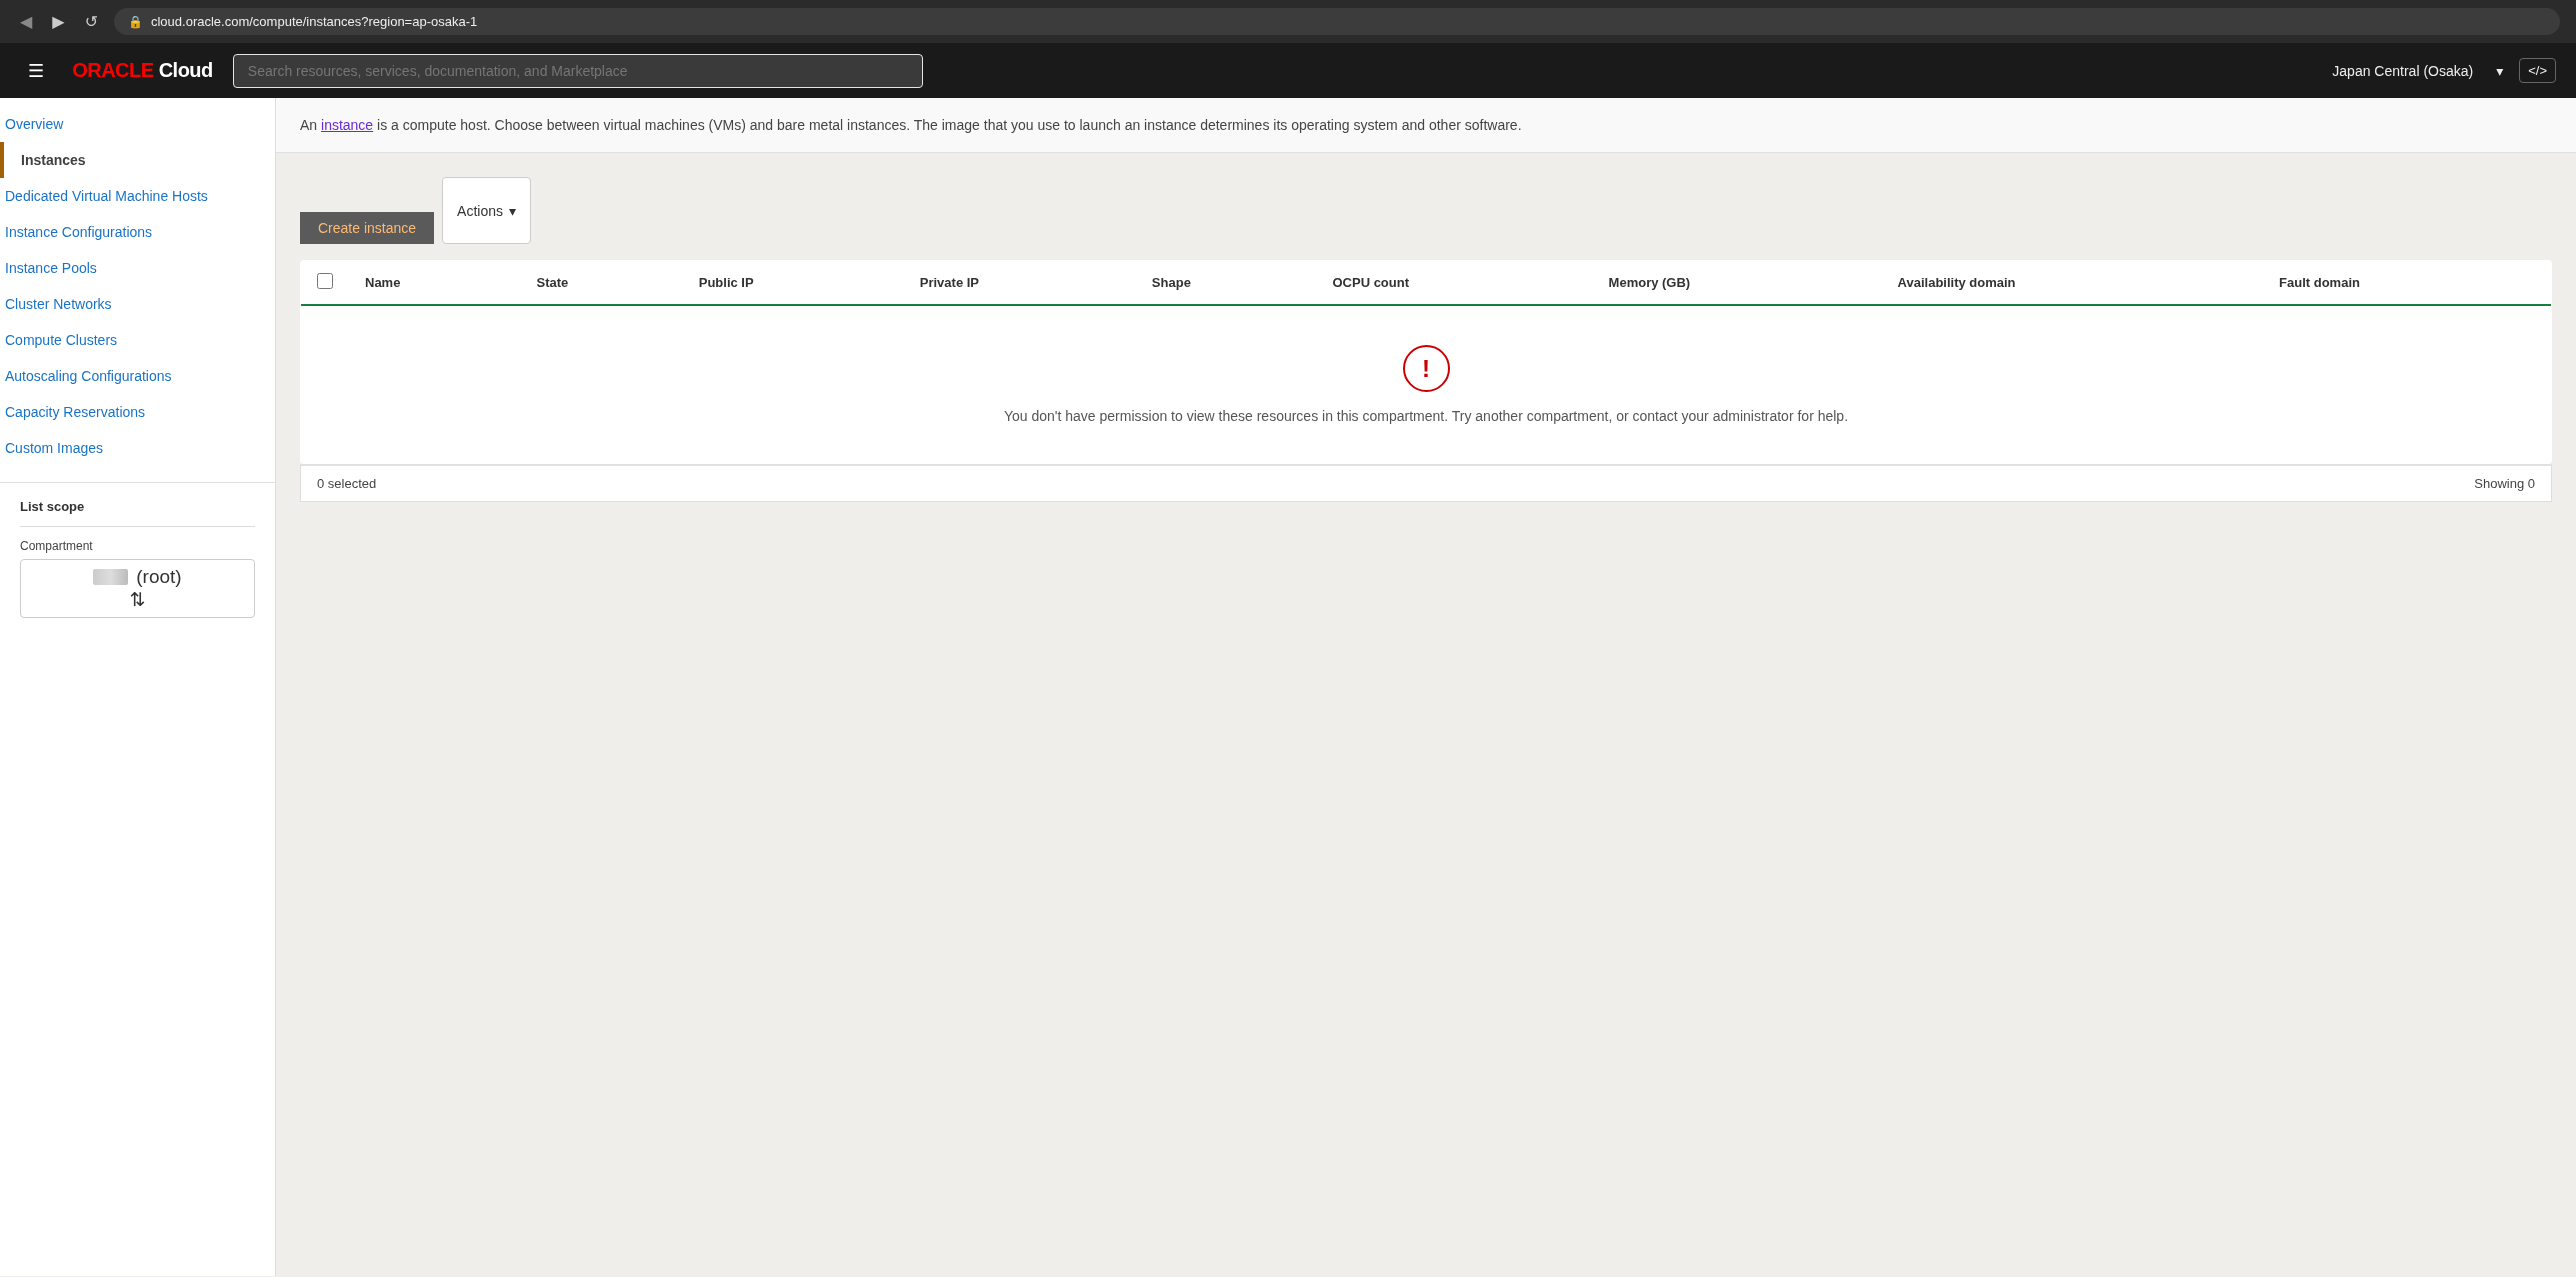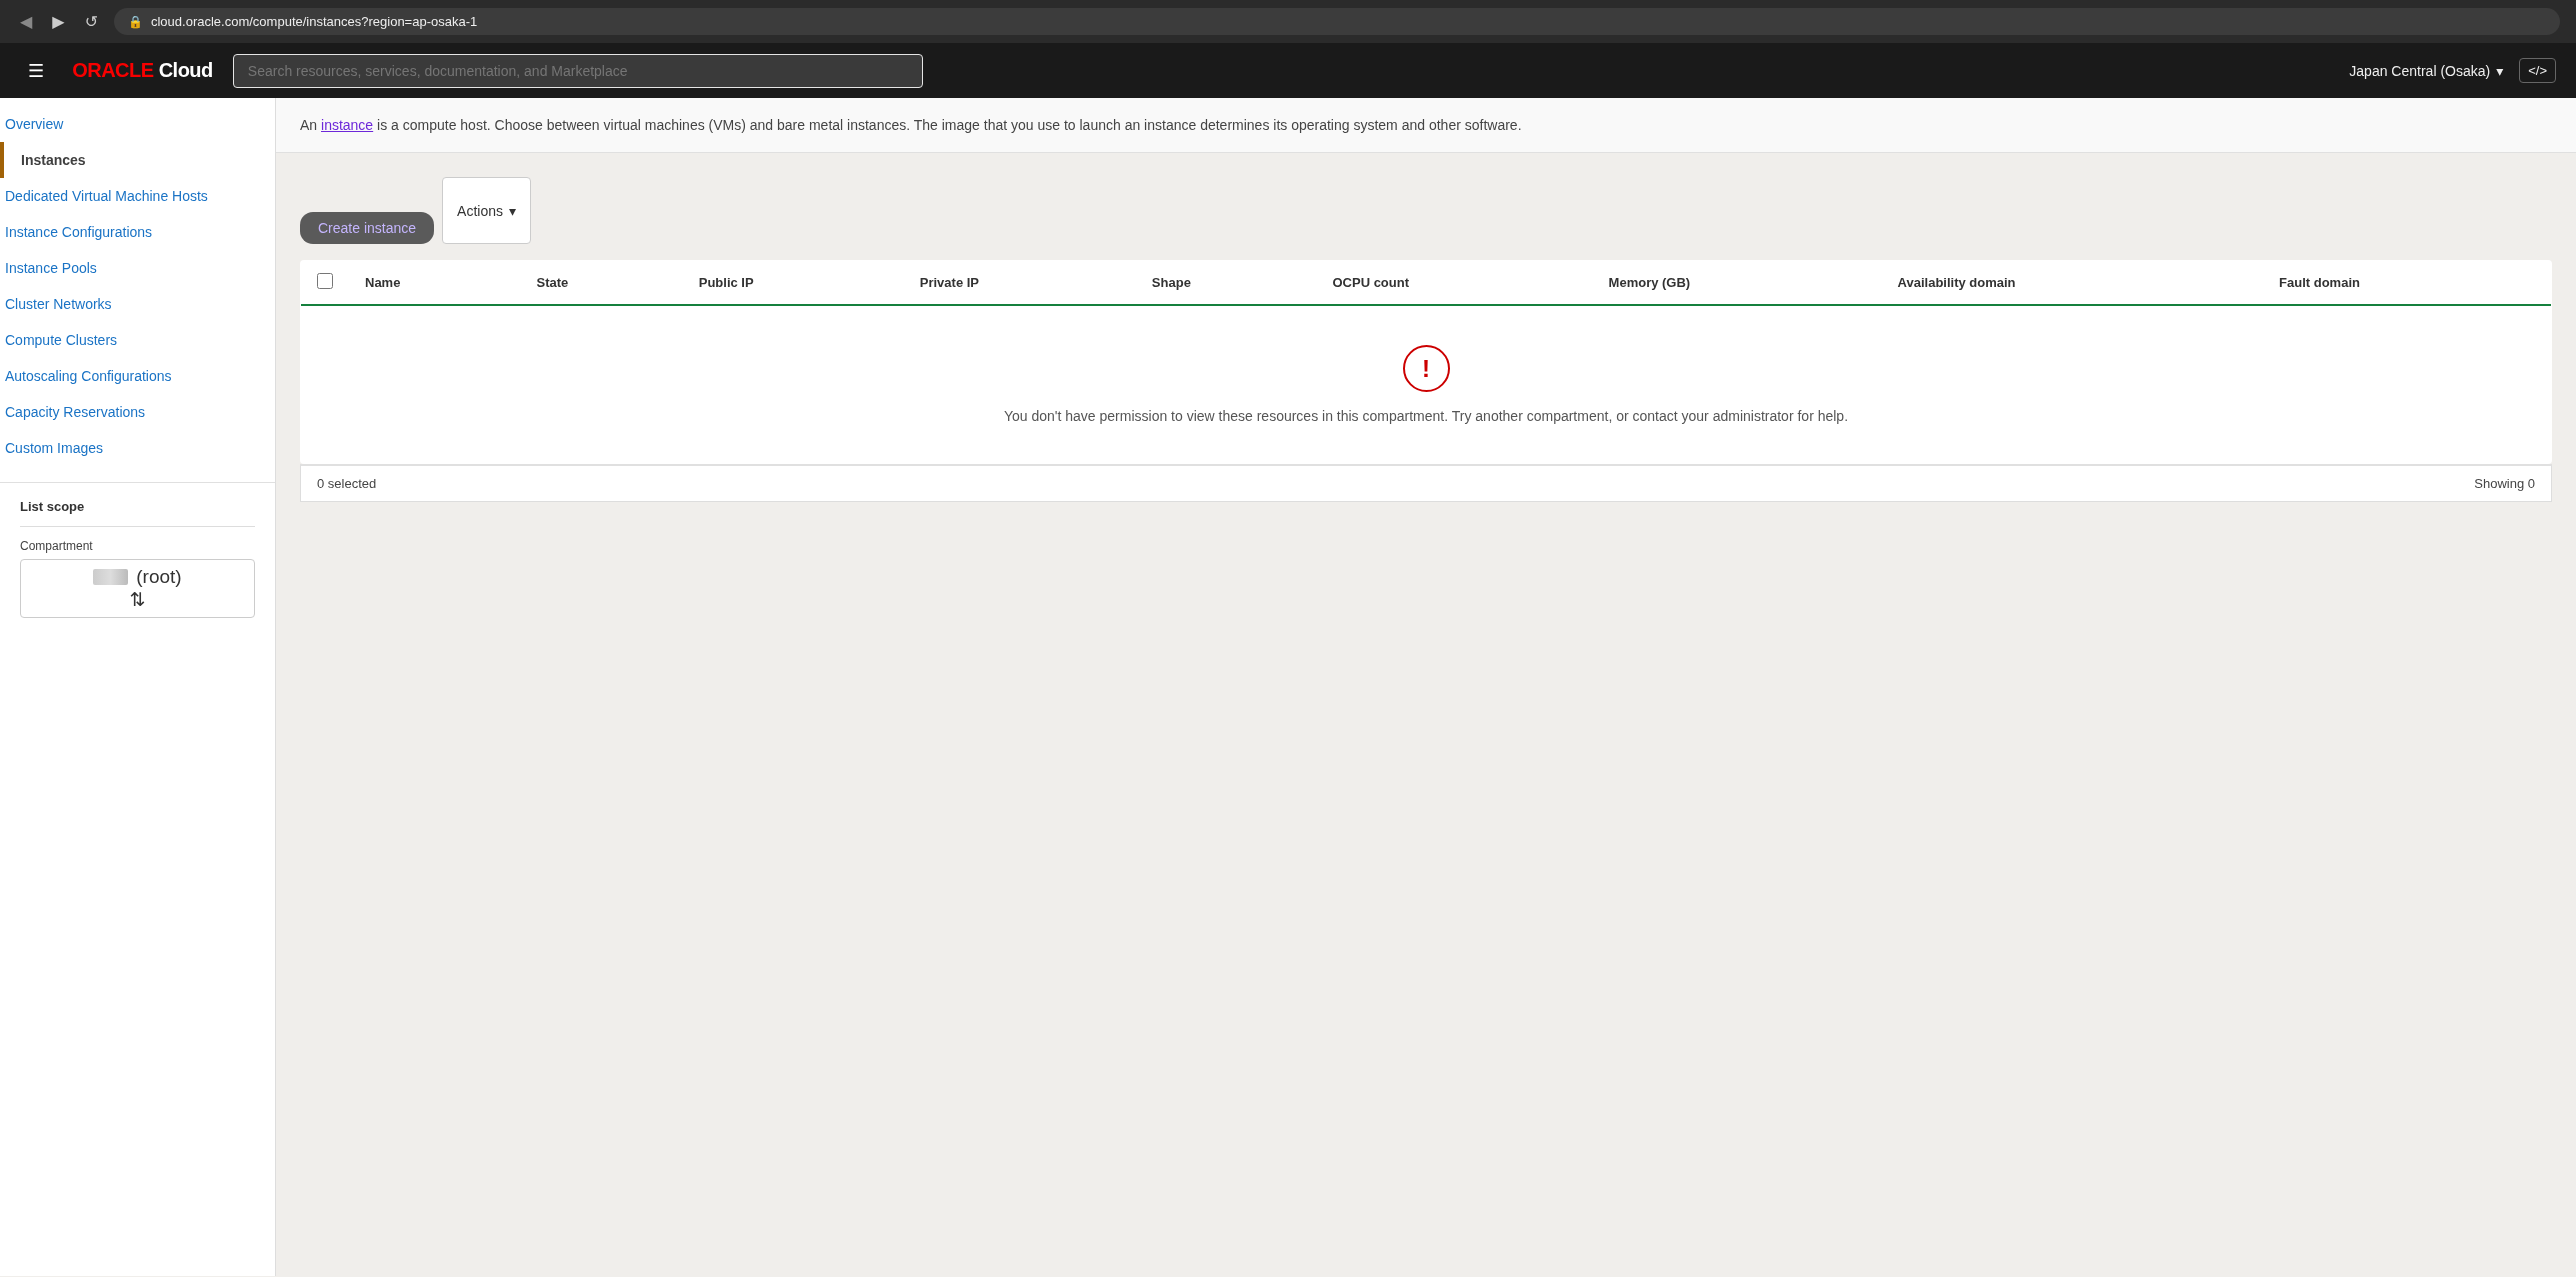--- a/index.html
+++ b/index.html
@@ -76,21 +76,21 @@
       display: flex;
       align-items: center;
       gap: 16px;
       color: #eee;
       font-size: 14px;
       white-space: nowrap;
     }
     .region-selector {
       display: flex;
       align-items: center;
-      gap: 6px;
+      gap: 23px;
       cursor: pointer;
     }
     .cloud-shell-btn {
       border: 1px solid #666;
       background: none;
       color: #eee;
       padding: 4px 8px;
       border-radius: 4px;
       cursor: pointer;
       font-size: 13px;
@@ -193,24 +193,24 @@
       padding: 24px;
     }
 
     .toolbar {
       display: flex;
       gap: 8px;
       margin-bottom: 16px;
     }
     .btn-create {
       background: #5a5a5a;
-      color: #c4b5fd;
+      color: #fdba74;
       border: none;
       padding: 8px 18px;
-      border-radius: 13px;
+      border-radius: 0;
       font-size: 14px;
       cursor: pointer;
       font-weight: 500;
       margin-top: 35px;
     }
     .btn-actions {
       background: #fff;
       color: #333;
       border: 1px solid #ccc;
       padding: 8px 14px;

